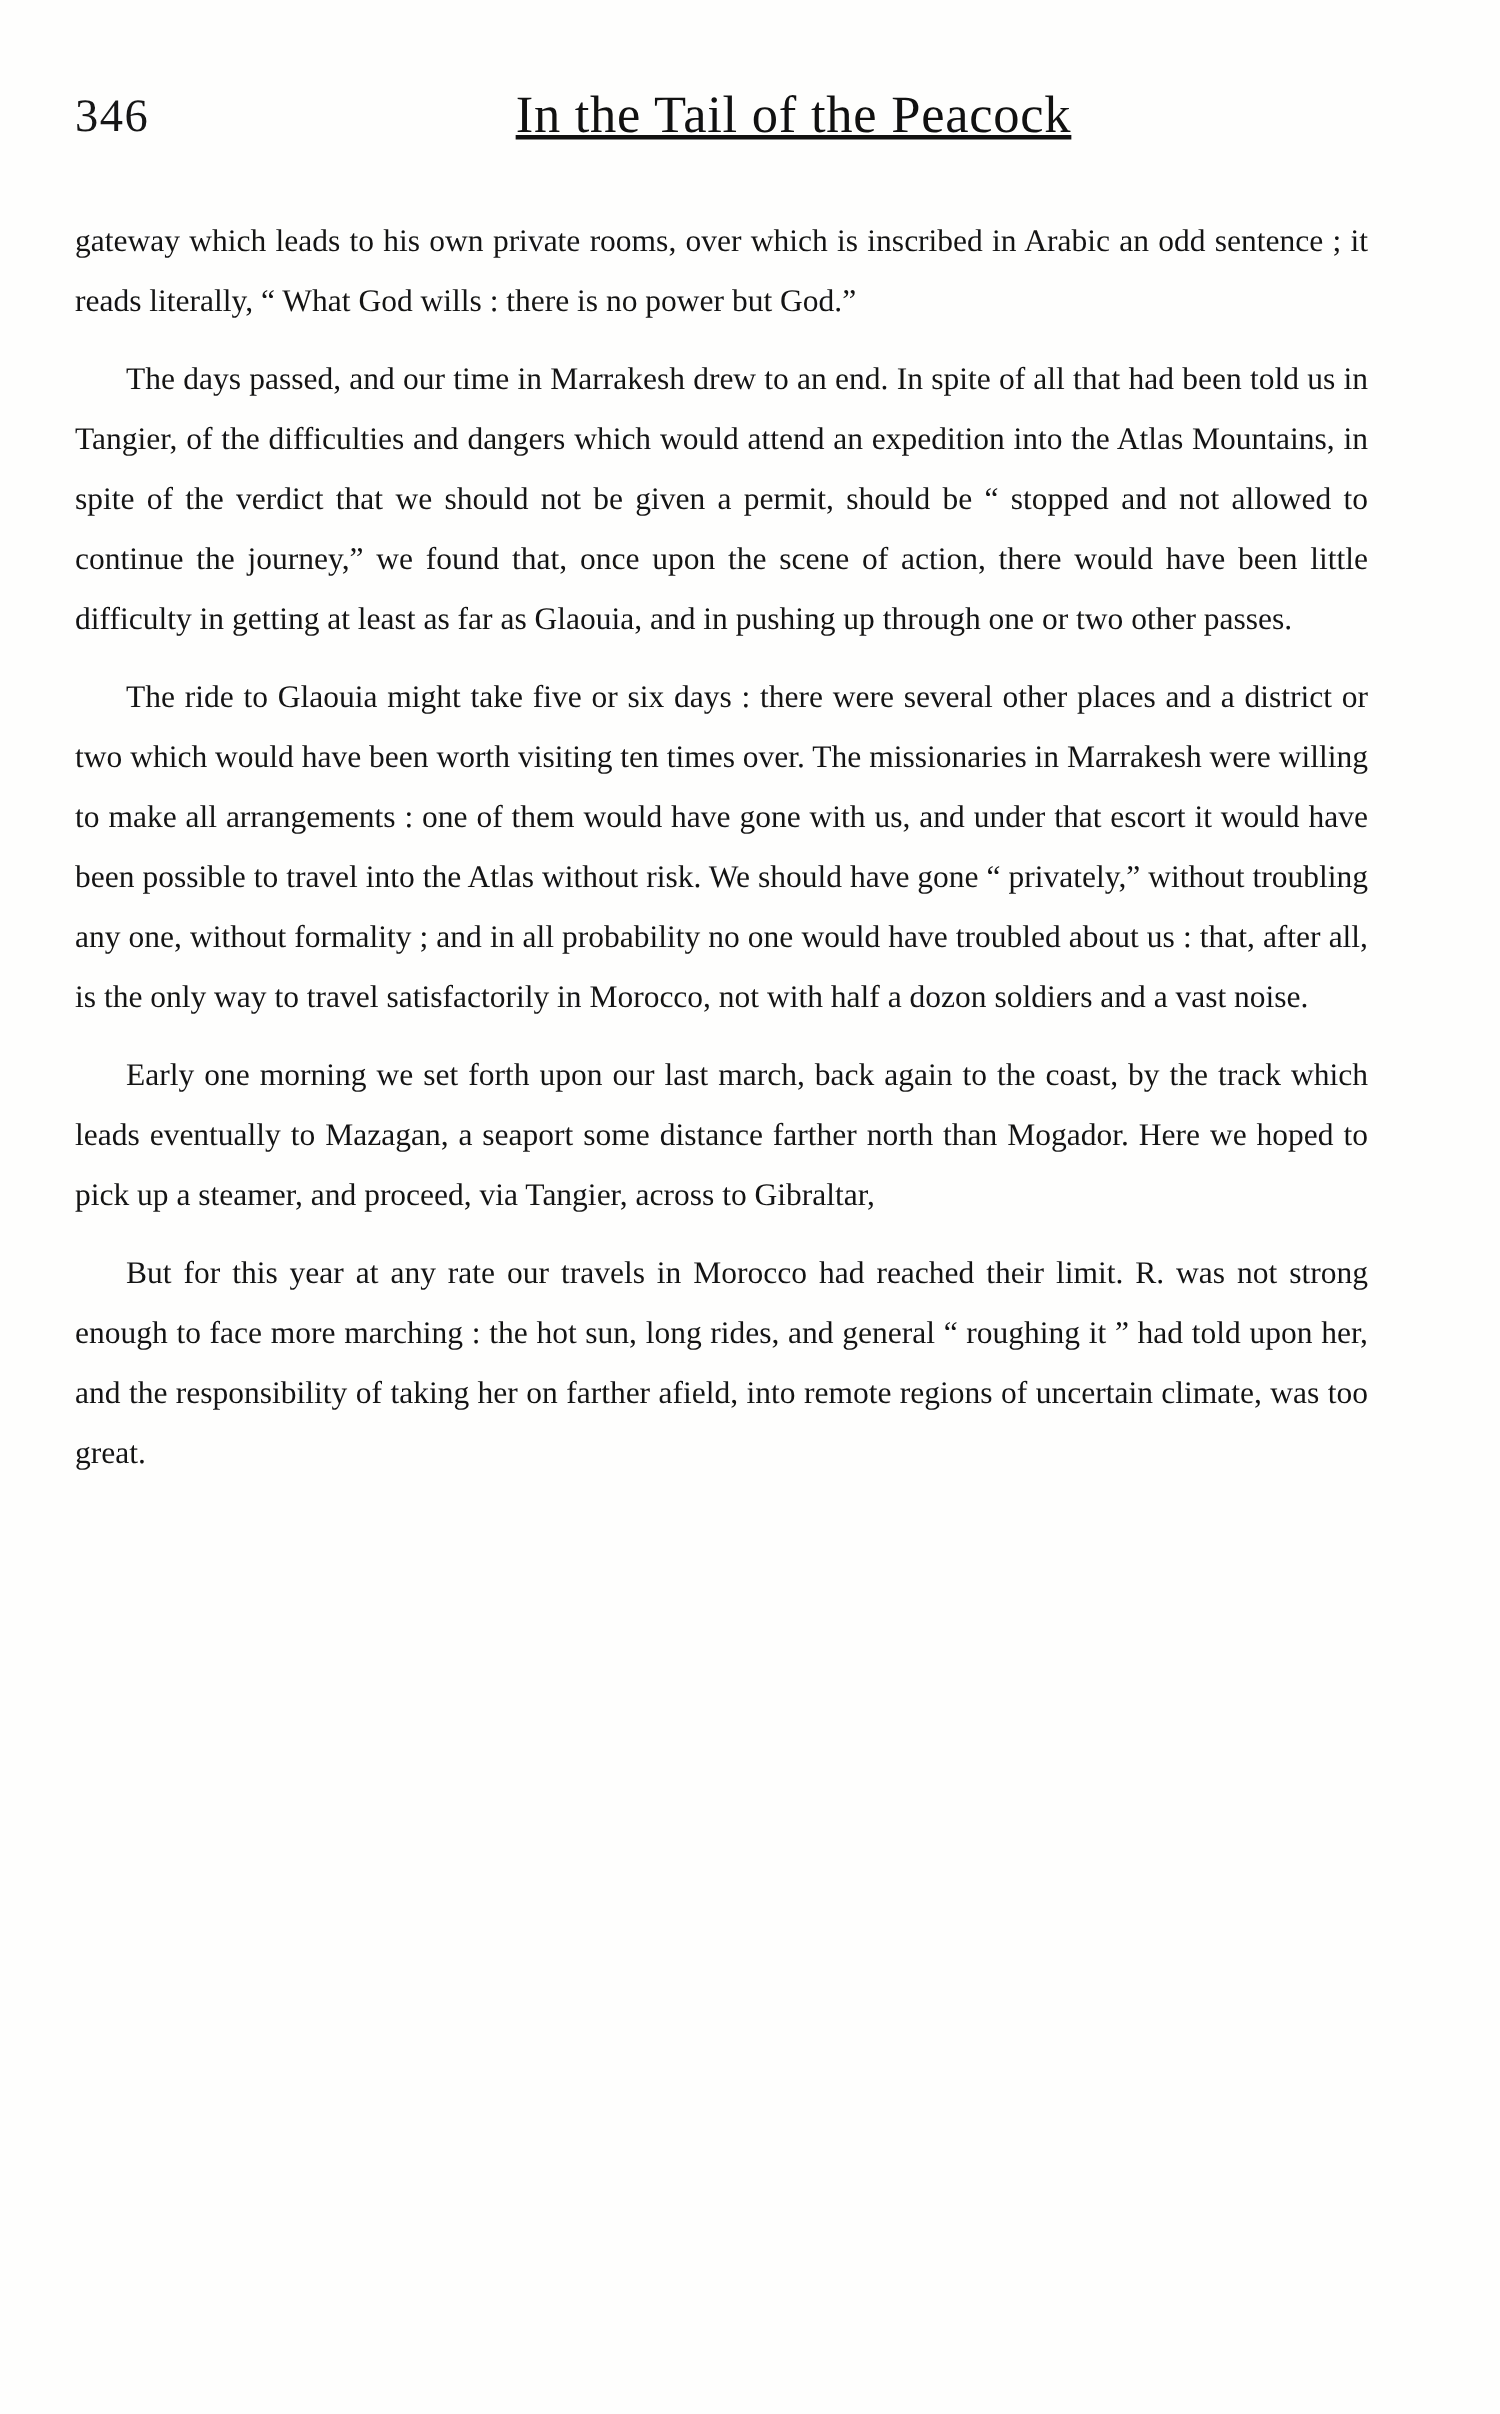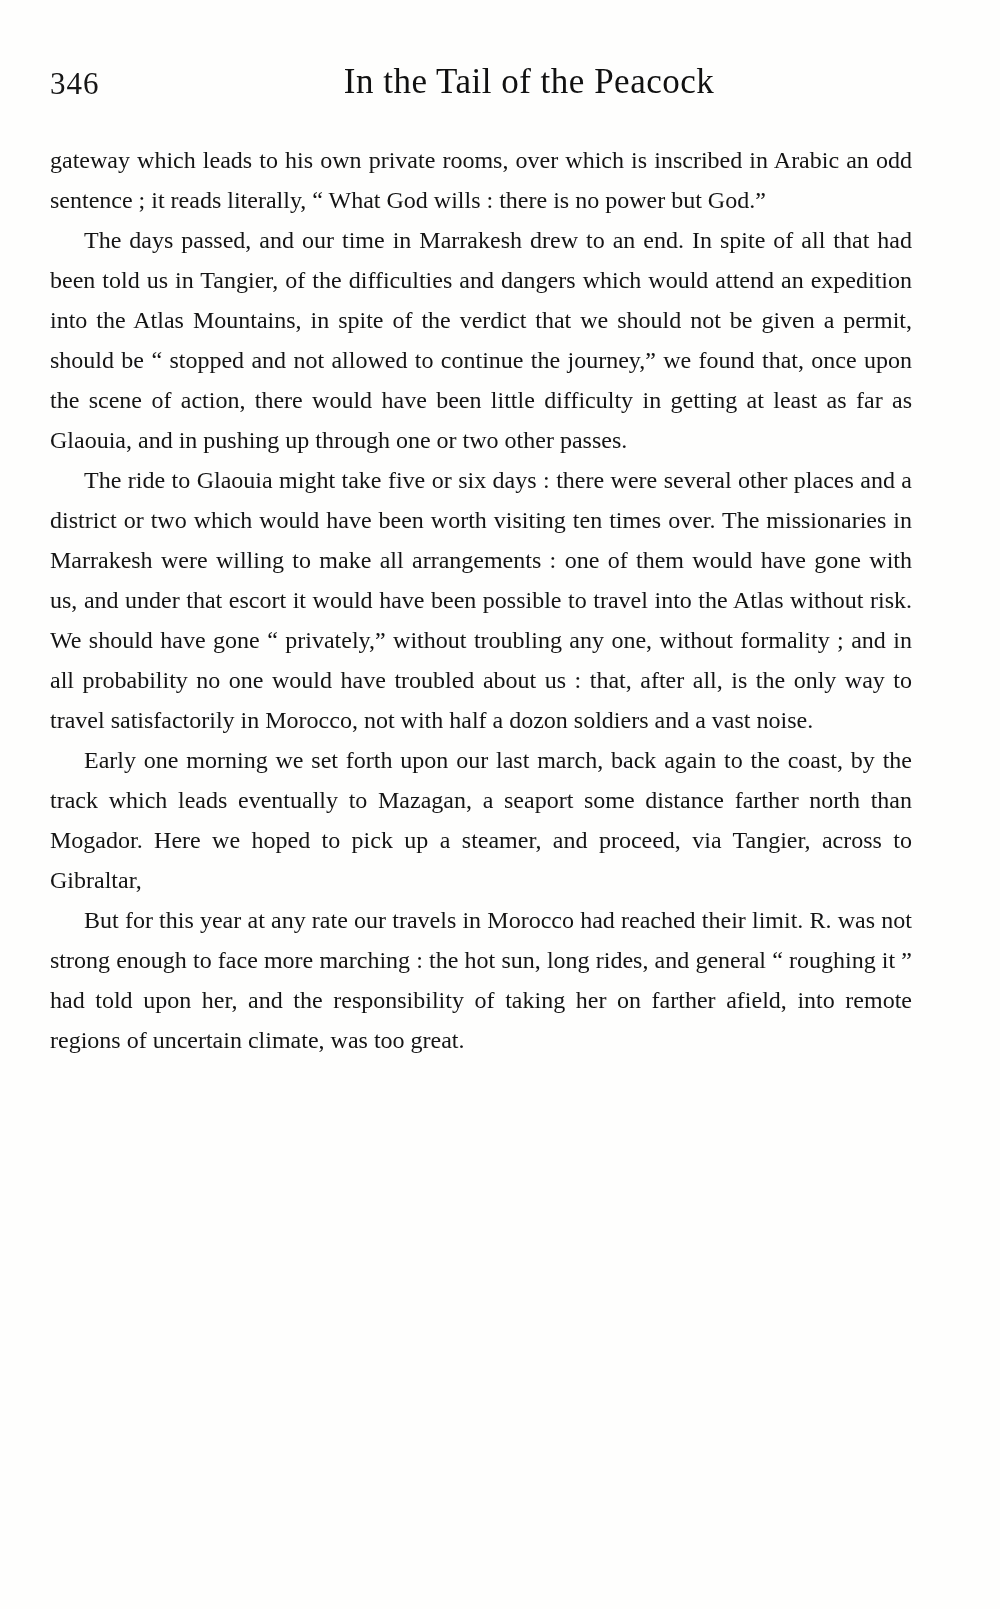--- a/index.html
+++ b/index.html
@@ -22,59 +22,60 @@
     padding: 0;
     background: #fefefd;
   }
   .header {
     position: absolute;
     top: 52px;
     left: 50px;
     right: 52px;
     height: 50px;
     display: flex;
-    align-items: flex-end;
+    align-items: center;
   }
   .folio {
     font-family: "Liberation Serif", serif;
     font-size: 31px;
     letter-spacing: 1px;
     color: #161616;
     width: 120px;
     flex: 0 0 auto;
   }
   .running-title {
     flex: 1 1 auto;
     text-align: center;
     font-family: "Liberation Serif", serif;
     font-size: 35px;
     color: #111111;
     letter-spacing: 0.5px;
     padding-right: 60px;
+    text-decoration: underline;
   }
   .body-text {
     position: absolute;
     top: 140px;
     left: 50px;
     width: 862px;
   }
   .para {
     margin: 0;
     text-align: justify;
     text-justify: inter-word;
-    font-size: 24px;
+    font-size: 21px;
     line-height: 40px;
     color: #141414;
     hyphens: none;
   }
   .para.indent {
     text-indent: 34px;
   }
   .para + .para {
-    margin-top: 0;
+    margin-top: 12px;
   }
 </style>
 </head>
 <body>
 
 <div class="page">
 
   <div class="header">
     <div class="folio">346</div>
     <div class="running-title">In the Tail of the Peacock</div>

